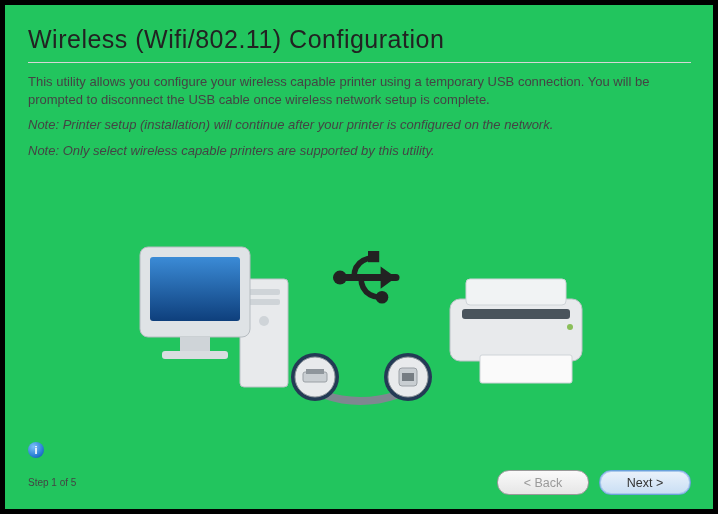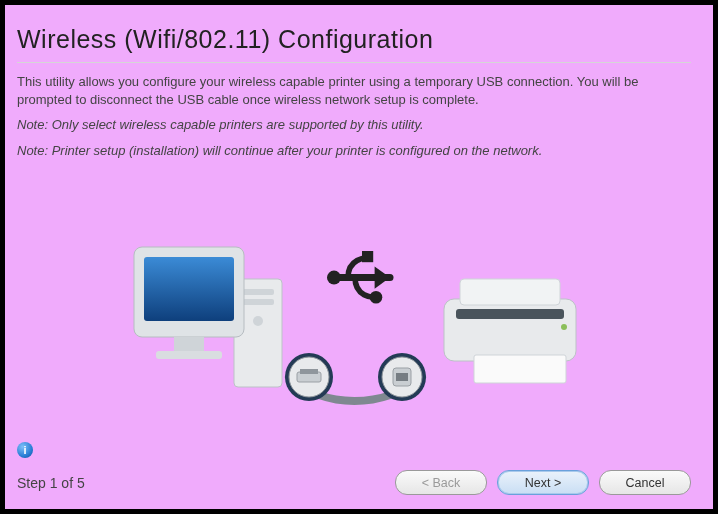--- a/index.html
+++ b/index.html
@@ -7,22 +7,22 @@
     width: 718px;
     height: 514px;
     background: #000;
     padding: 5px;
     font-family: Arial, Helvetica, sans-serif;
     overflow: hidden;
   }
   .window {
     width: 100%;
     height: 100%;
-    background: #f0abfc;
-    padding: 20px 22px 14px 12px;
+    background: #22c55e;
+    padding: 20px 22px 14px 23px;
     display: flex;
     flex-direction: column;
     position: relative;
   }
   .title {
     font-family: "Arial Narrow", Arial, sans-serif;
     font-stretch: condensed;
     font-size: 25px;
     letter-spacing: 0.5px;
     color: #222;
@@ -74,21 +74,21 @@
     line-height: 1.35;
   }
   .info-text .next-ref { font-style: italic; }
   .footer {
     display: flex;
     align-items: center;
     gap: 10px;
     padding-top: 2px;
   }
   .step {
-    font-size: 14px;
+    font-size: 10px;
     color: #444;
     margin-right: auto;
   }
   .btn {
     min-width: 92px;
     height: 25px;
     border: 1px solid #9a9a9a;
     border-radius: 12px;
     background: linear-gradient(#fafafa, #e6e6e6);
     font-size: 12.5px;
@@ -109,22 +109,22 @@
 </style>
 </head>
 <body>
 
 <div class="window">
 
   <div class="title">Wireless (Wifi/802.11) Configuration</div>
   <div class="hr"></div>
 
   <p class="body-text">This utility allows you configure your wireless capable printer using a temporary USB connection. You will be prompted to disconnect the USB cable once wireless network setup is complete.</p>
+  <p class="body-text note">Note: Printer setup (installation) will continue after your printer is configured on the network.</p>
   <p class="body-text note">Note: Only select wireless capable printers are supported by this utility.</p>
-  <p class="body-text note">Note: Printer setup (installation) will continue after your printer is configured on the network.</p>
 
   <div class="illustration-wrap">
     <svg class="illus" viewBox="0 0 460 200">
 
       <path d="M165 168 C 200 200, 260 200, 298 168" stroke="#7f8890" stroke-width="8" fill="none" stroke-linecap="round"></path>
 
       <g>
 
         <rect x="110" y="70" width="48" height="108" rx="4" fill="#e8eaec" stroke="#bcc2c7"></rect>
         <rect x="118" y="80" width="32" height="6" rx="2" fill="#cfd4d8"></rect>
@@ -177,16 +177,15 @@
   </div>
 
   <div class="info-row">
     <div class="info-icon">i</div>
   </div>
 
   <div class="footer">
     <div class="step">Step 1 of 5</div>
     <button class="btn disabled" disabled="">&lt; Back</button>
     <button class="btn primary">Next &gt;</button>
-    <button class="btn">Cancel</button>
   </div>
 
 </div>
 
 </body></html>

